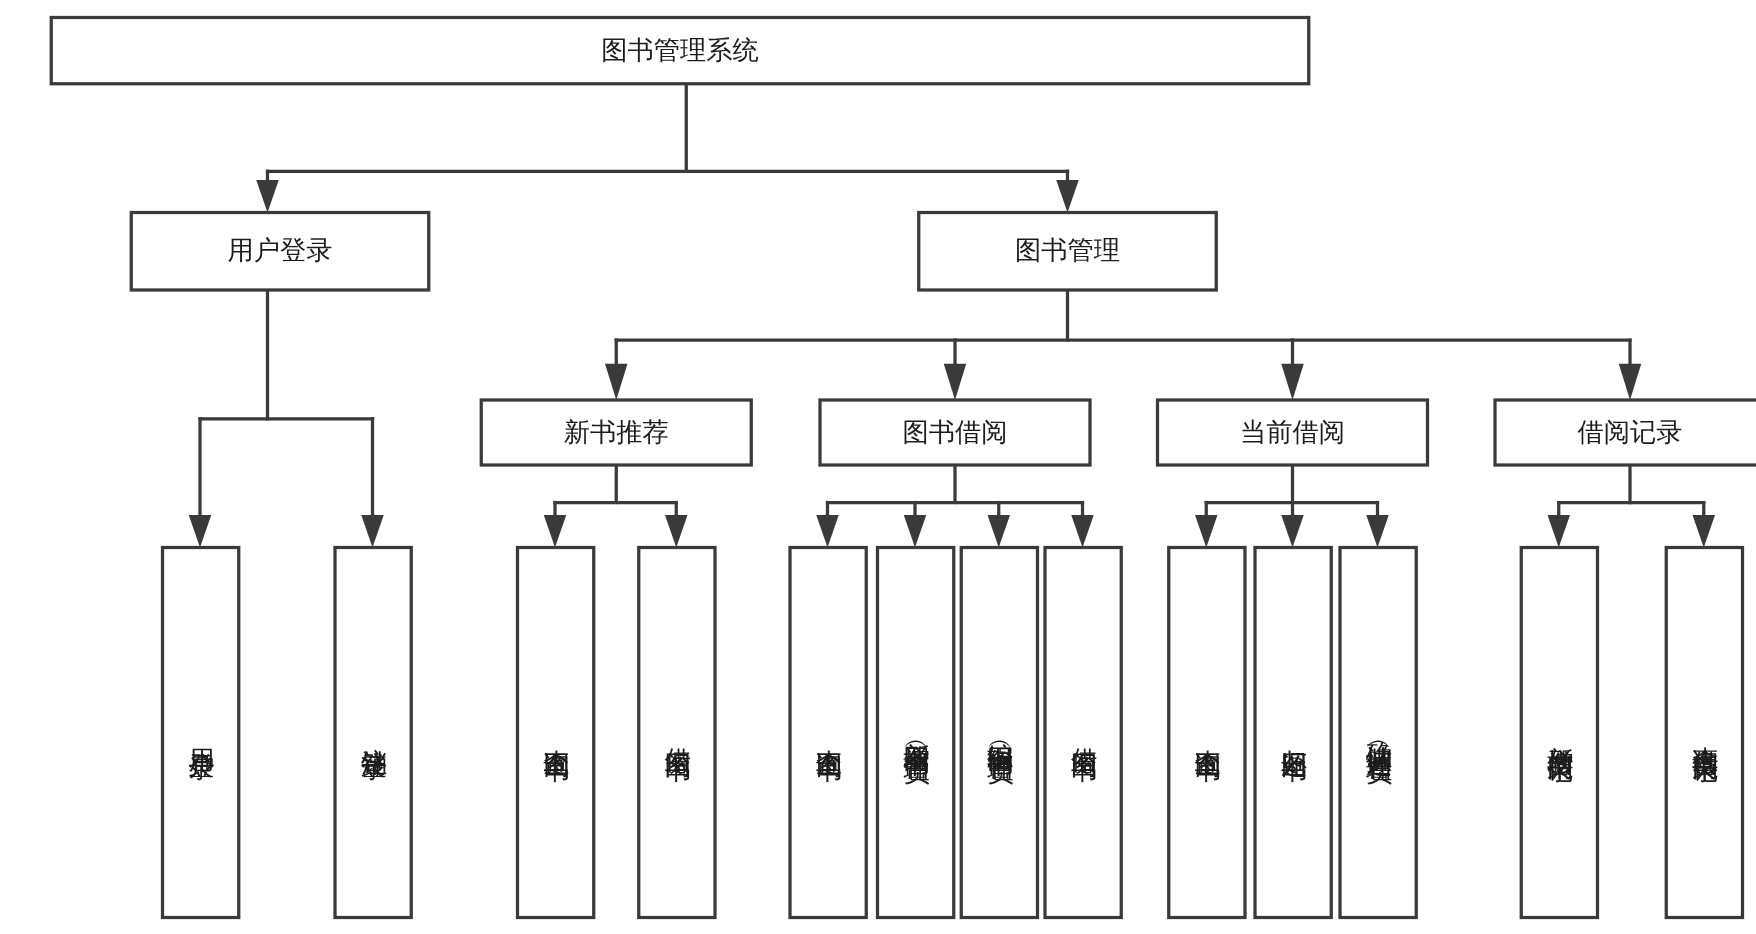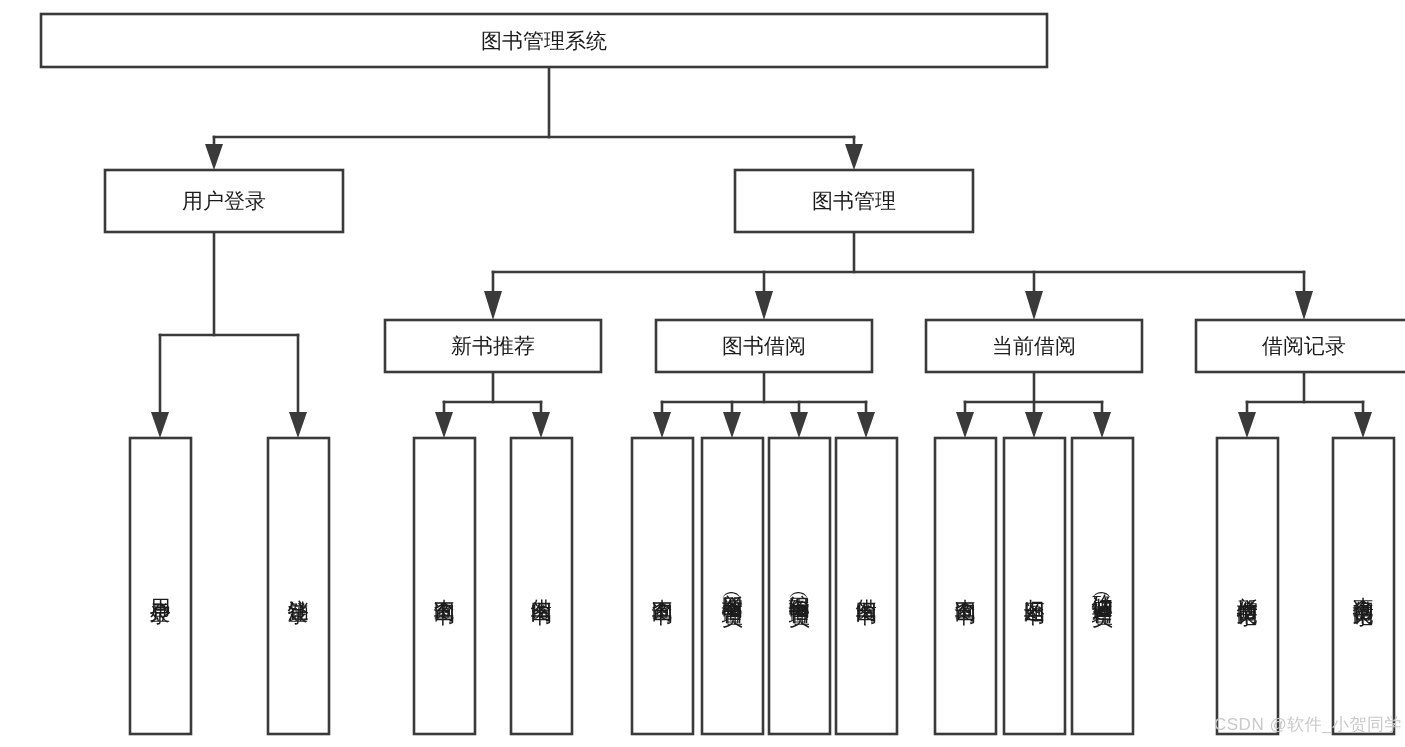--- a/index.html
+++ b/index.html
@@ -200,14 +200,13 @@
   <div class="node-label-v" style="left:608px; top:438px; width:61px; height:296px;">查询图书</div>
   <div class="node-label-v" style="left:678px; top:438px; width:61px; height:296px;">新增图书（管理员）</div>
   <div class="node-label-v" style="left:745px; top:438px; width:61px; height:296px;">编辑图书（管理员）</div>
   <div class="node-label-v" style="left:812px; top:438px; width:61px; height:296px;">借阅图书</div>
   <div class="node-label-v" style="left:911px; top:438px; width:61px; height:296px;">查询图书</div>
   <div class="node-label-v" style="left:980px; top:438px; width:61px; height:296px;">归还图书</div>
   <div class="node-label-v" style="left:1048px; top:438px; width:61px; height:296px;">确认归还（管理员）</div>
   <div class="node-label-v" style="left:1193px; top:438px; width:61px; height:296px;">新增借阅记录</div>
   <div class="node-label-v" style="left:1309px; top:438px; width:61px; height:296px;">查询借阅记录</div>
 
-  <div class="watermark" style="left:1190px; top:713px;">CSDN @软件_小贺同学</div>
 </div>
 
 </body></html>

